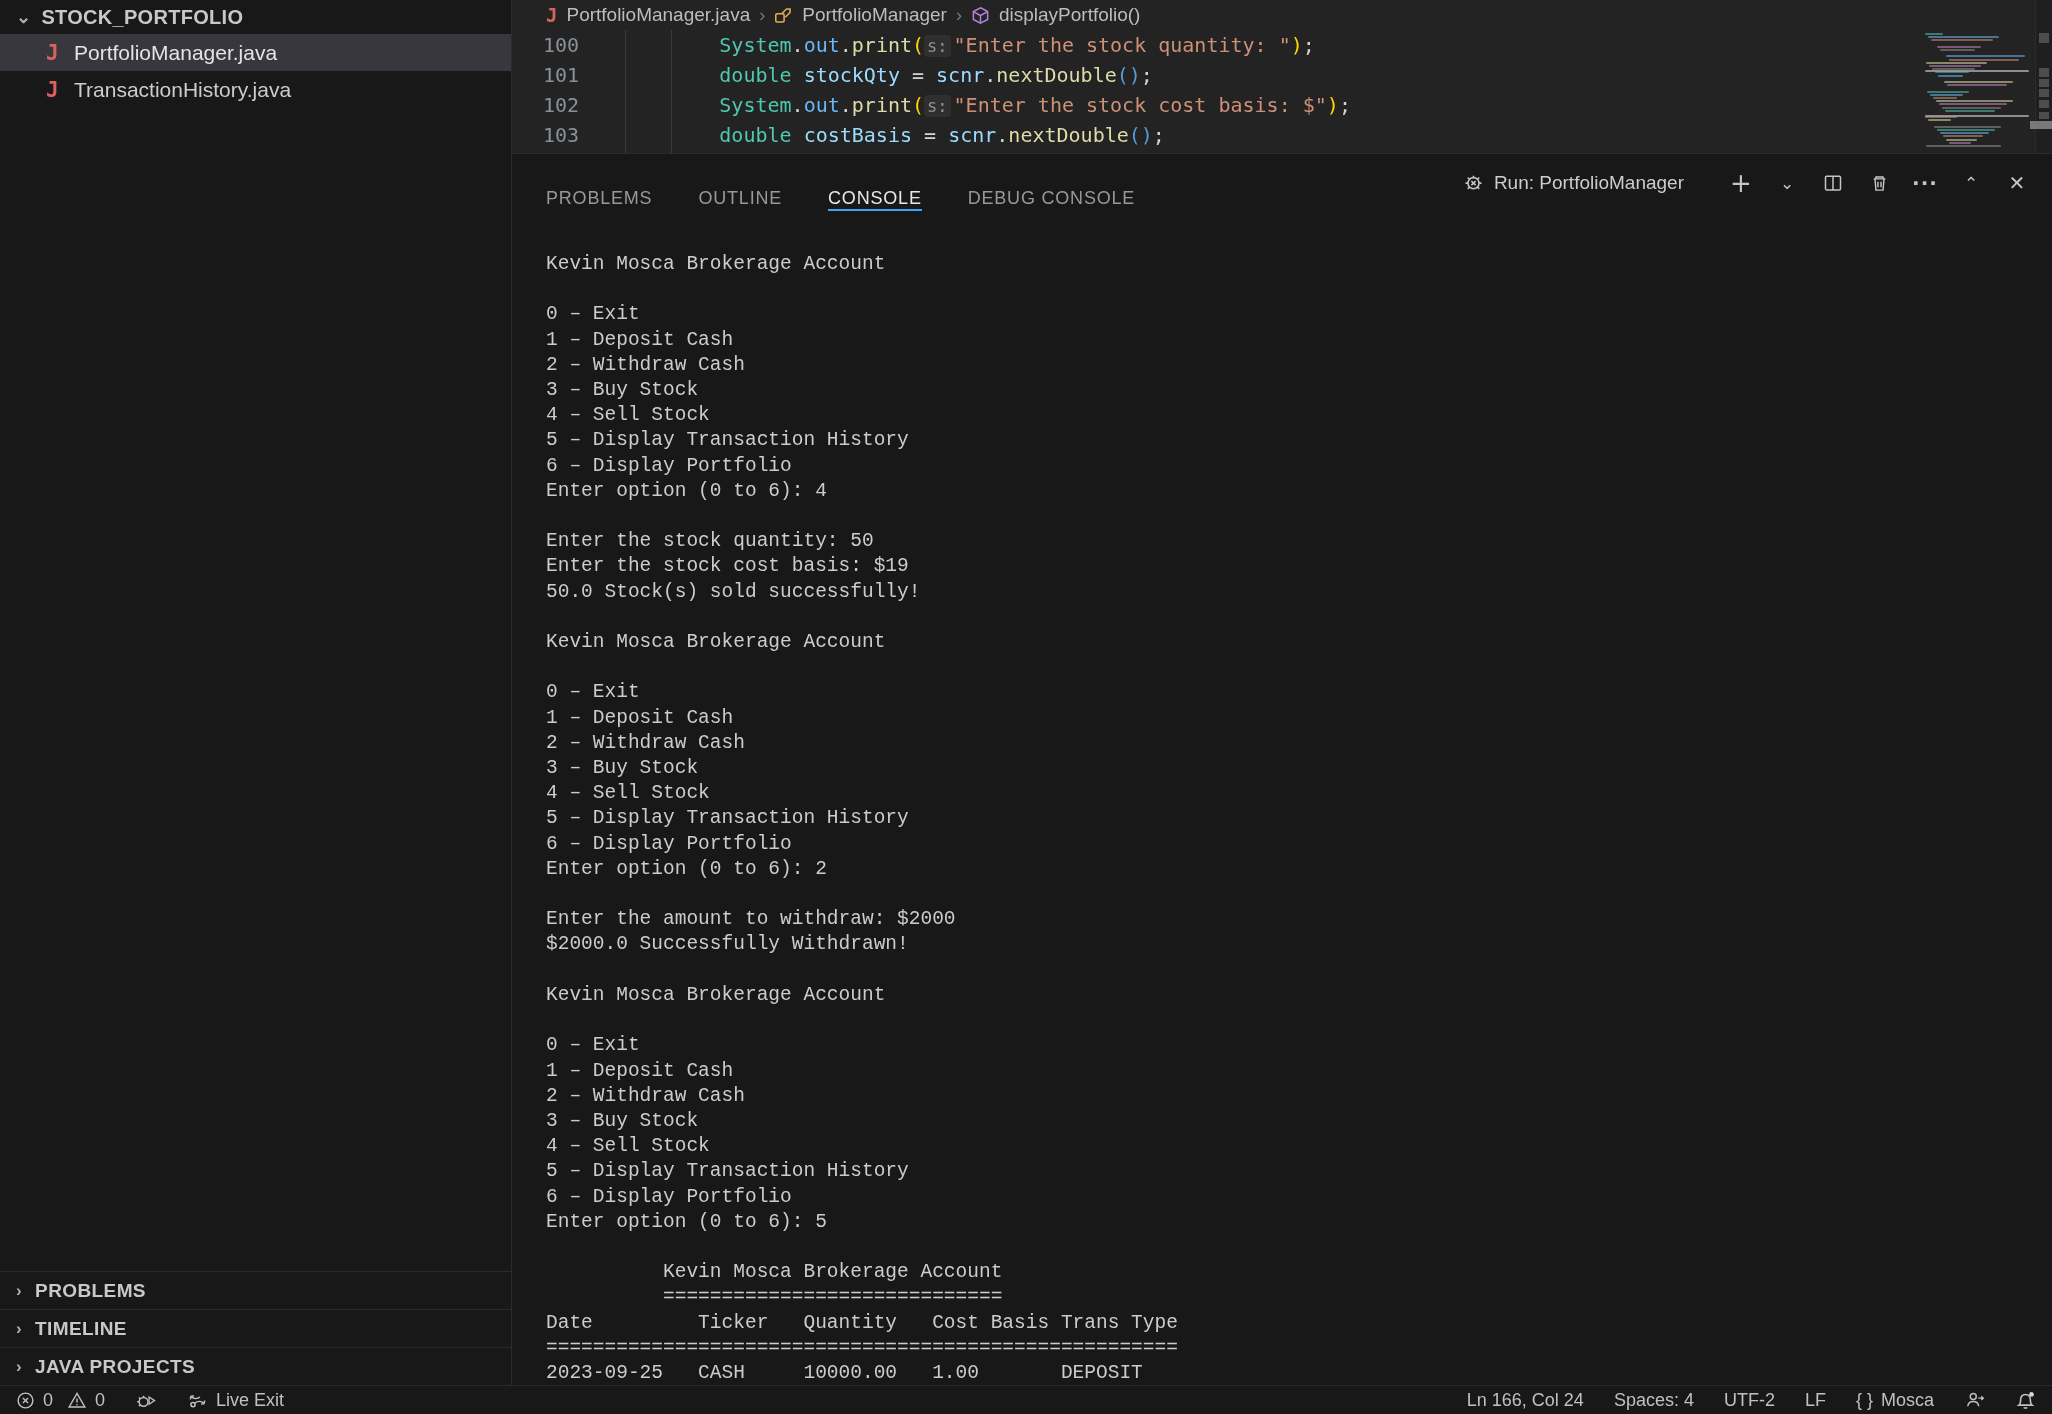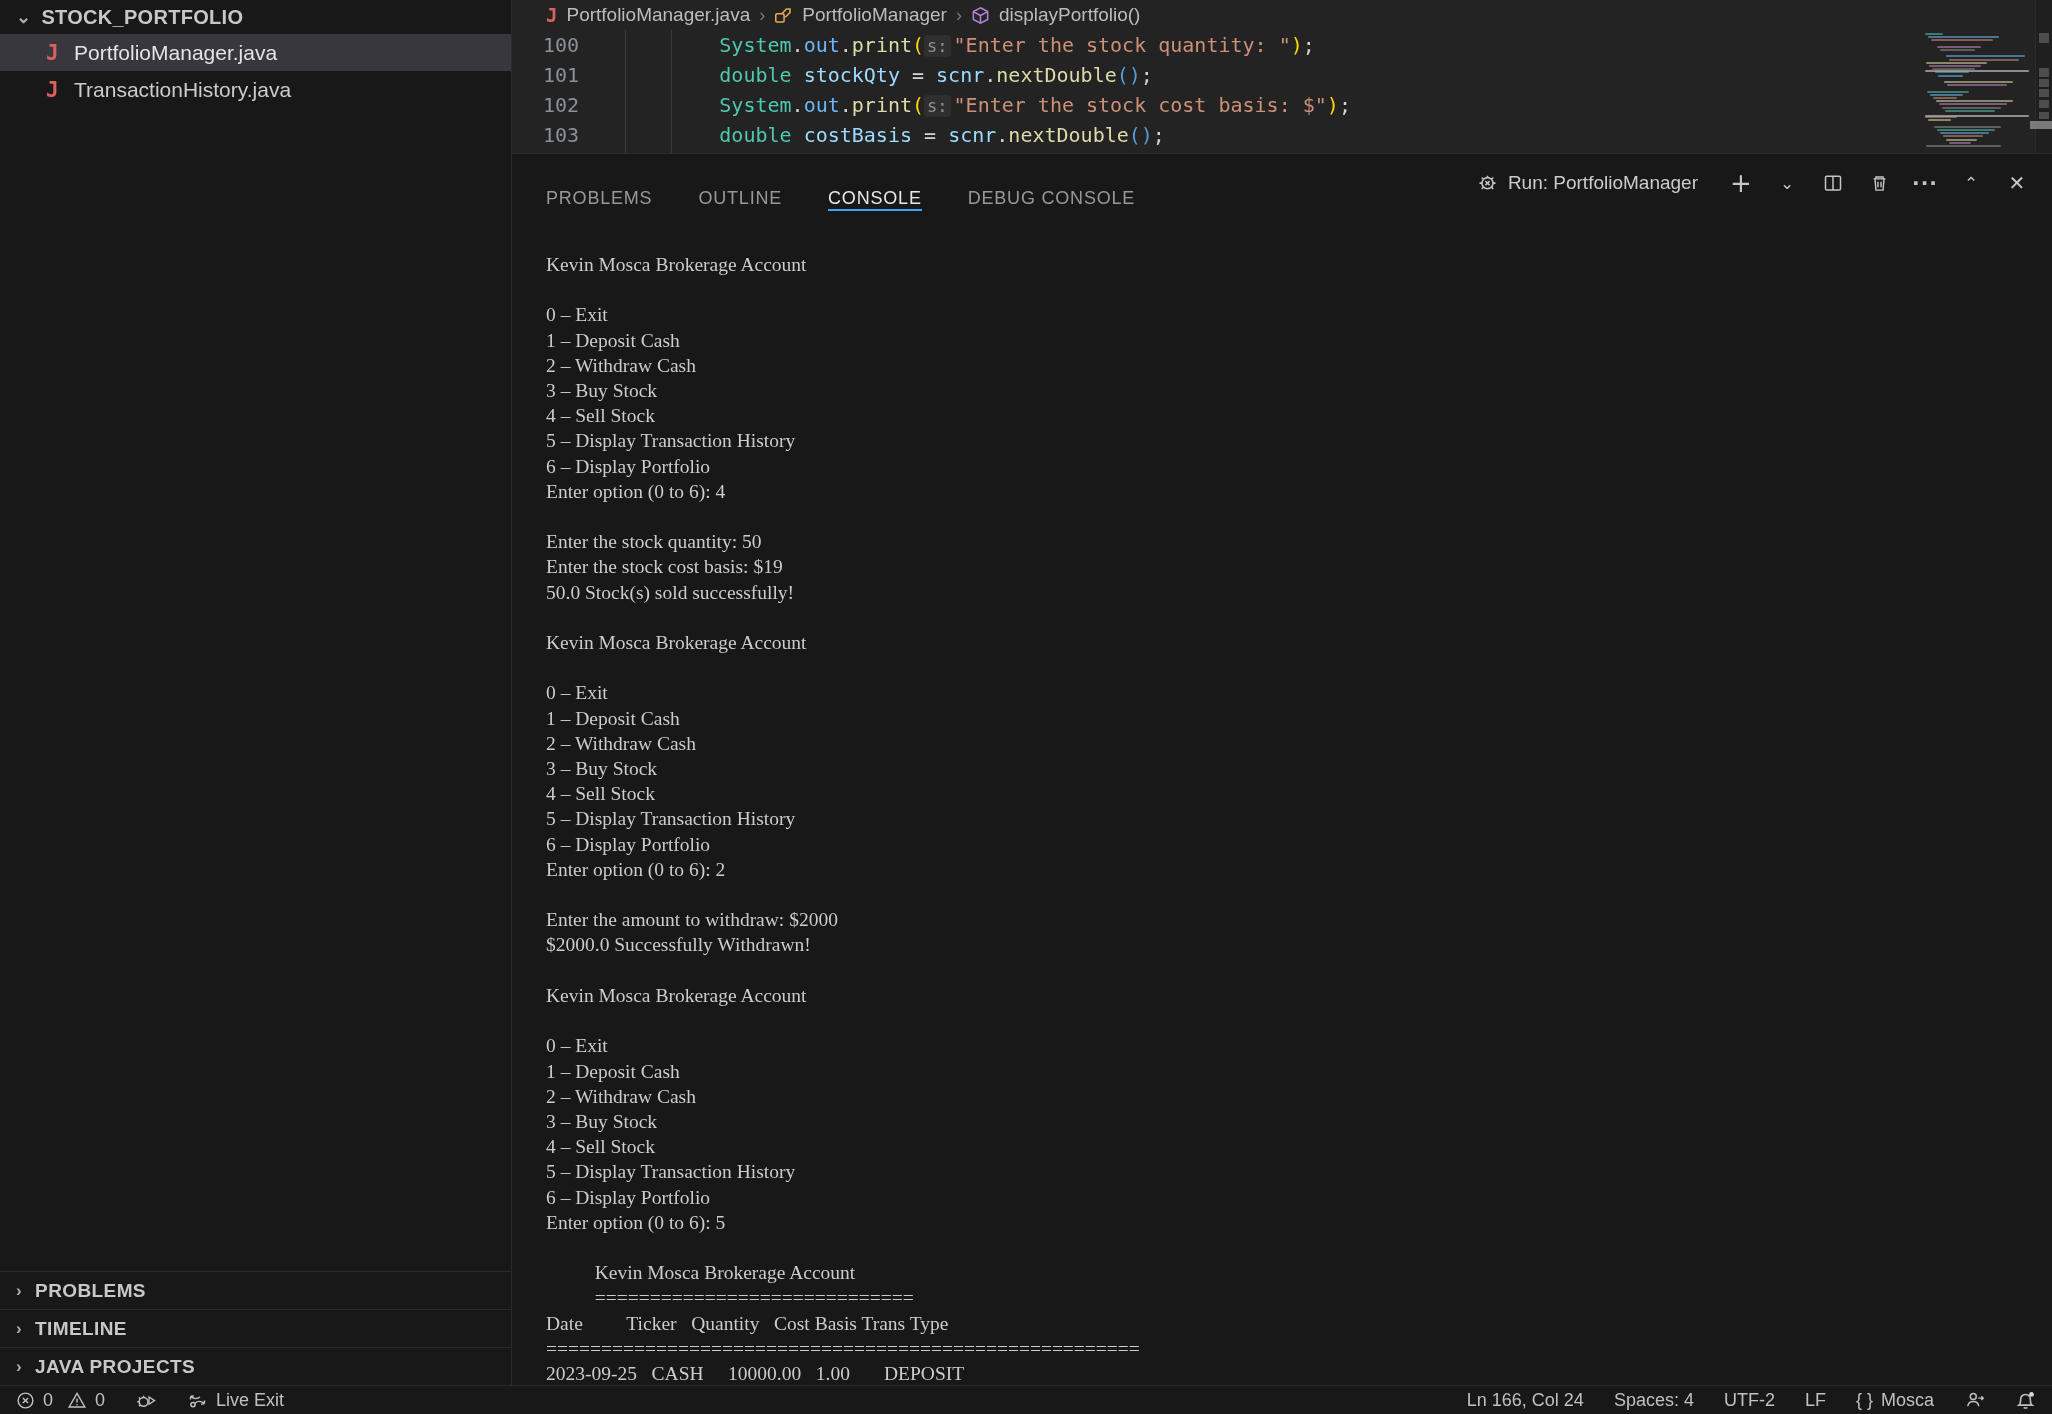--- a/index.html
+++ b/index.html
@@ -36,25 +36,25 @@
   .ruler{position:absolute;top:0;right:0;width:16px;height:153px;background:#1f1f1f;border-left:1px solid #2b2b2b}
   .rblock{position:absolute;left:3px;width:10px;background:#4d4d4d}
   .rblock.light{left:-6px;width:22px;background:#8a8a8a;opacity:.85}
 
   
   .panel{position:absolute;left:512px;top:153px;right:0;bottom:29px;background:#181818;border-top:1px solid #2b2b2b}
   .panel-tabs{height:57px;display:flex;align-items:flex-end;gap:46px;padding-left:34px}
   .ptab{display:flex;align-items:center;font-size:18px;letter-spacing:.8px;color:#989898;border-bottom:2px solid transparent;cursor:pointer}
   .ptab.active{color:#e7e7e7;border-bottom-color:var(--accent)}
   .panel-actions{position:absolute;top:0;right:18px;height:57px;display:flex;align-items:center;gap:12px}
-  .run-label{display:flex;gap:10px;font-size:19px;color:#cccccc;margin-right:14px;cursor:pointer}
+  .run-label{display:flex;gap:10px;font-size:19px;color:#cccccc;margin-right:28px;cursor:pointer}
   .pa-btn{width:34px;height:34px;display:flex;align-items:center;justify-content:center;color:#c5c5c5;font-size:20px;cursor:pointer;border-radius:5px}
   .pa-glyph{font-family:"DejaVu Sans",sans-serif}
   .terminal{position:absolute;left:0;right:0;top:57px;bottom:0;overflow:hidden}
-  .terminal pre{margin:41px 0 0 34px;font-family:Liberation Serif, serif;font-size:19.5px;line-height:25.2px;color:#cccccc;white-space:pre}
+  .terminal pre{margin:41px 0 0 34px;font-family:Liberation Mono, monospace;font-size:19.5px;line-height:25.2px;color:#cccccc;white-space:pre}
 
   
   .statusbar{position:absolute;left:0;right:0;bottom:0;height:28px;background:#181818;border-top:1px solid #2b2b2b;display:flex;align-items:center;padding:0 16px;font-size:18px;color:#c0c0c0}
   .sb-group{display:flex;align-items:center;gap:8px;cursor:pointer}
   .sb-left{display:flex;align-items:center;gap:30px}
   .sb-right{margin-left:auto;display:flex;align-items:center;gap:30px}
   .sb-icon{display:flex;align-items:center}
 </style>
 </head>
 <body>

